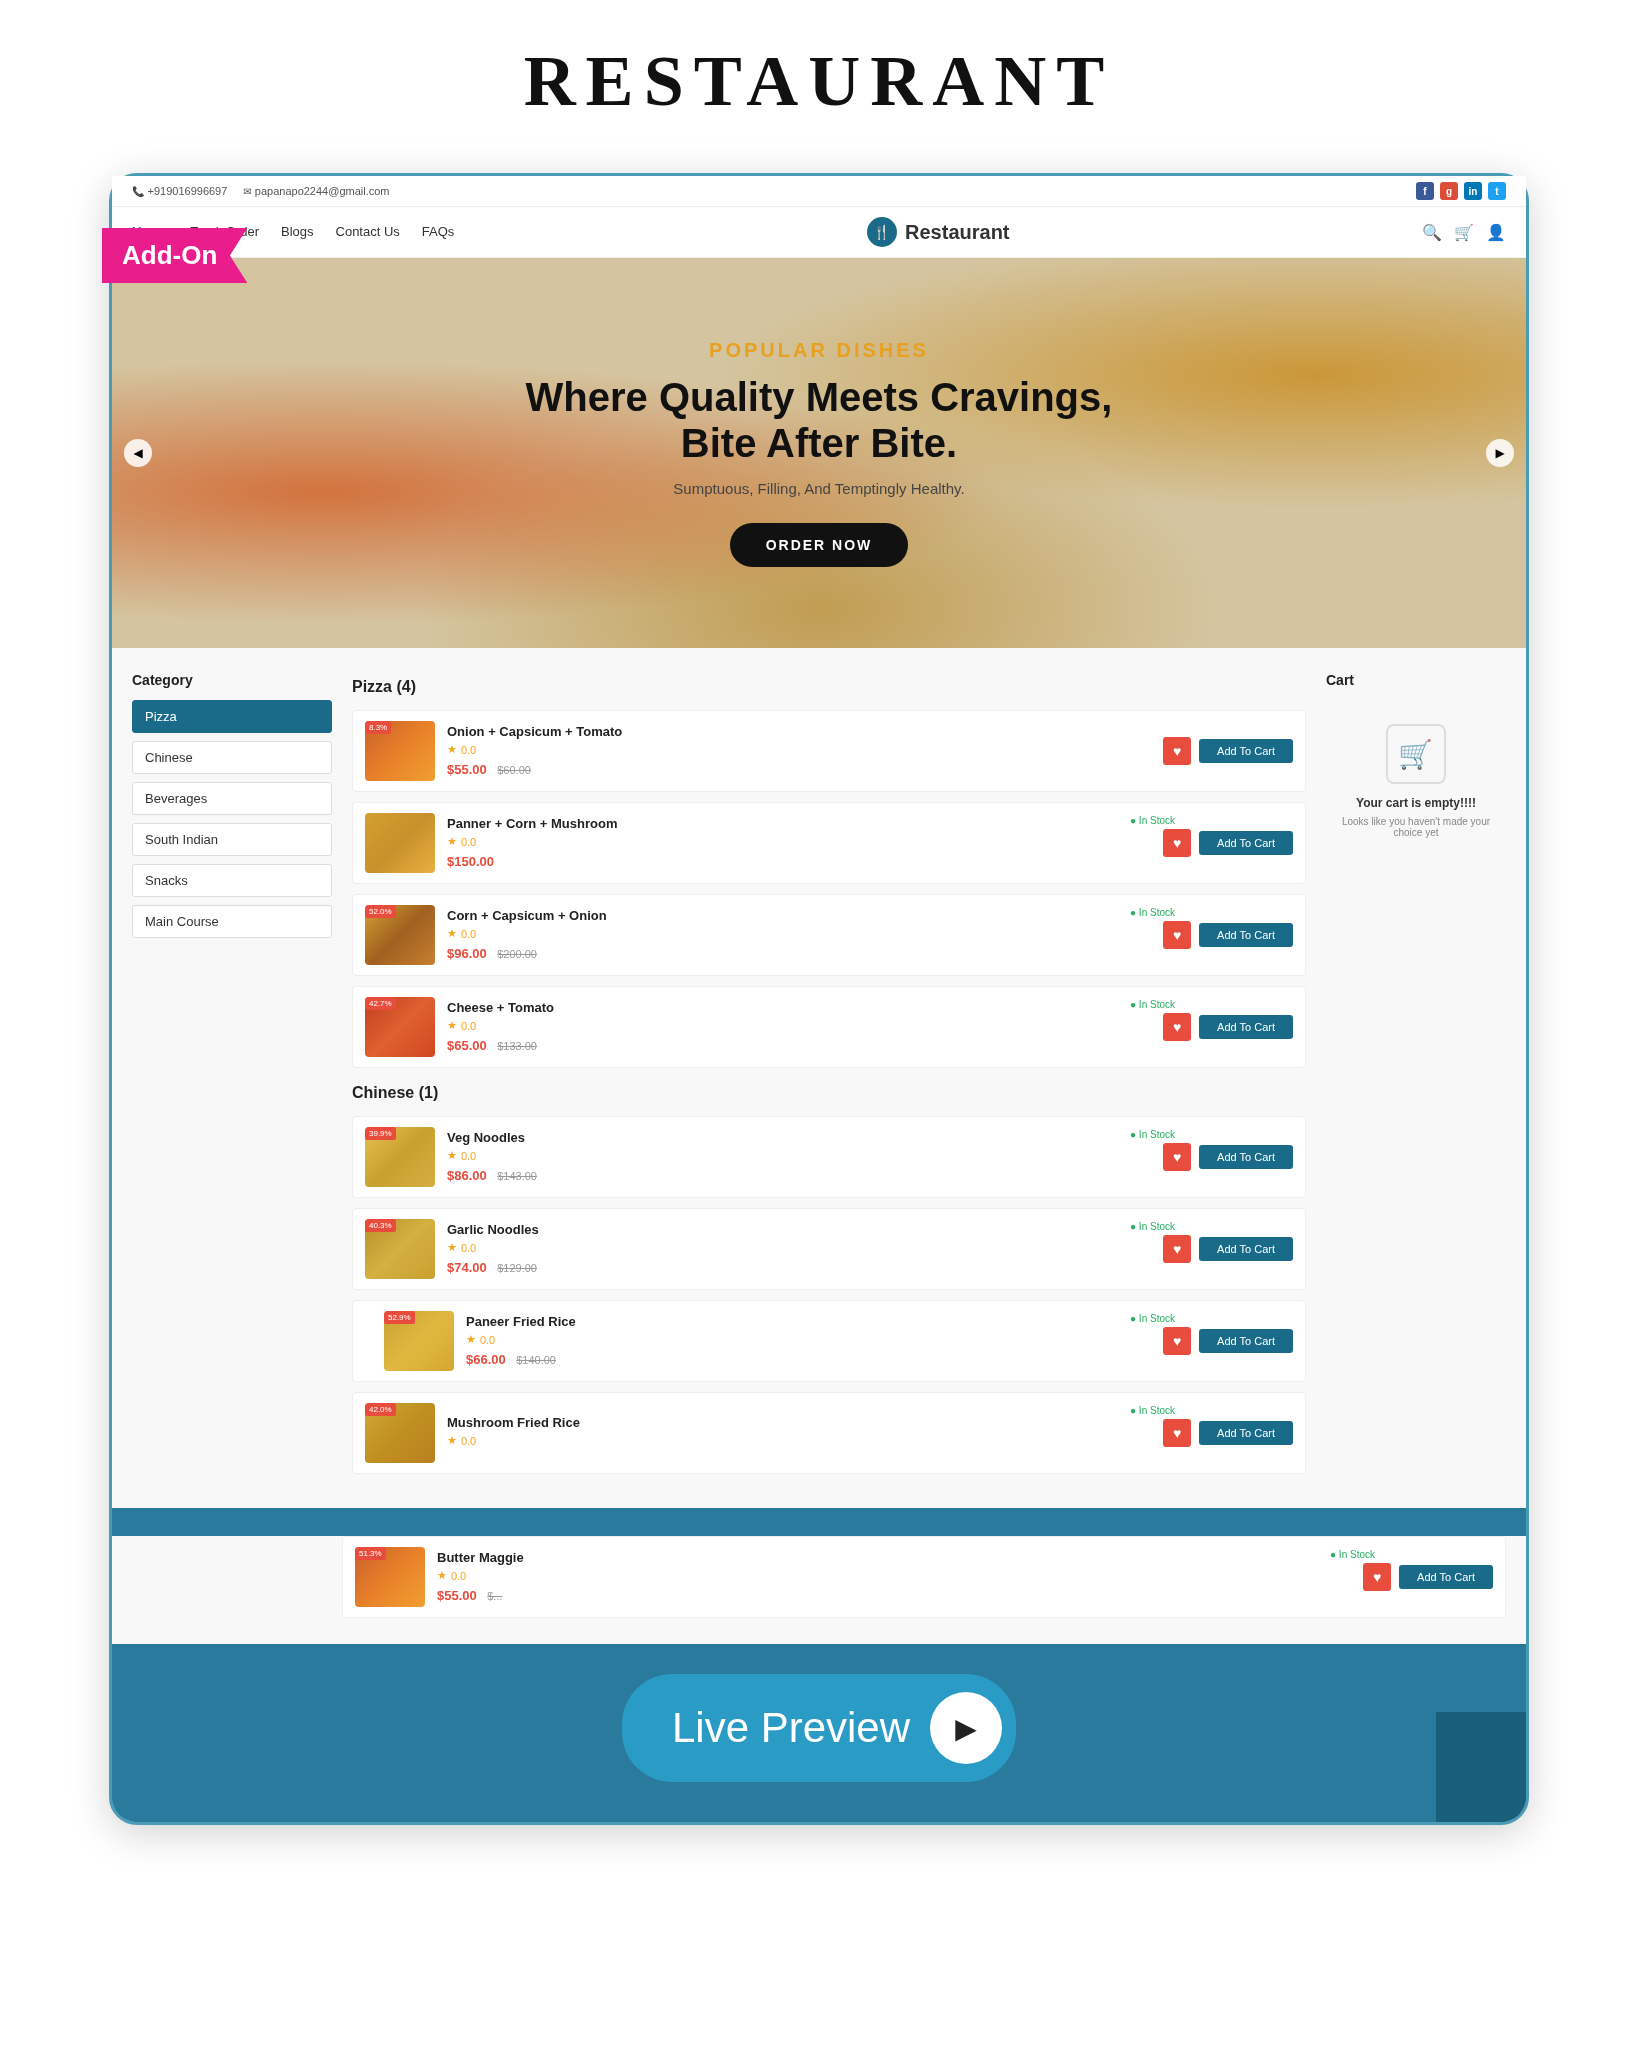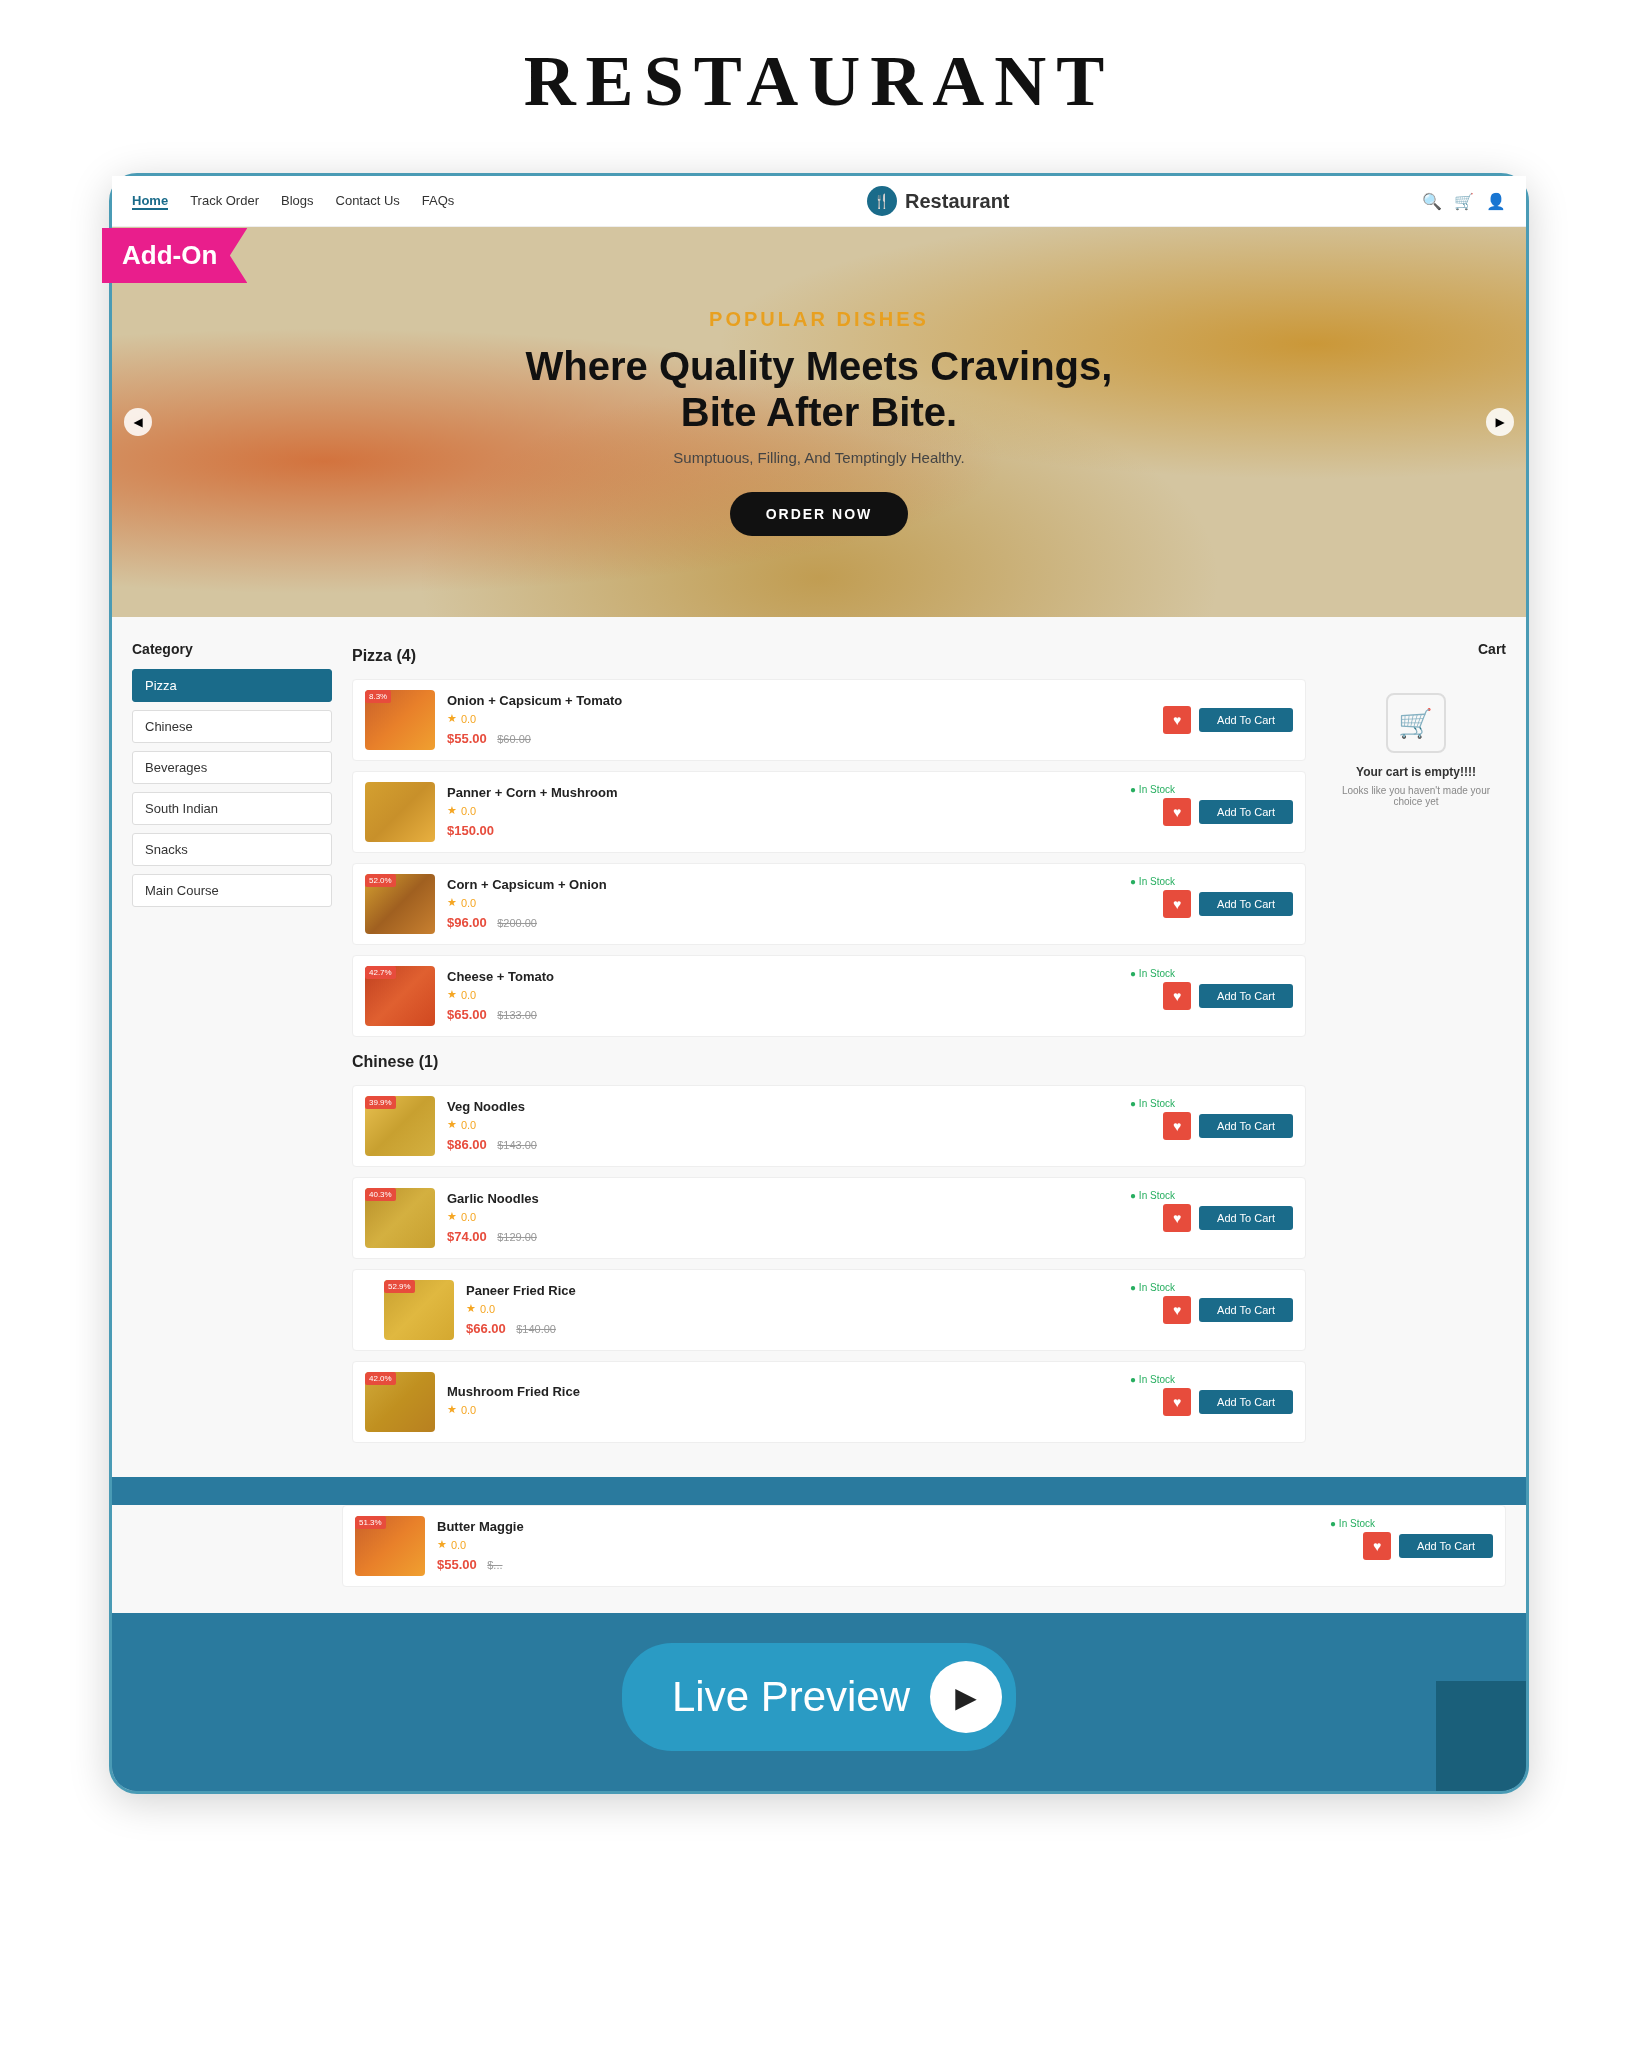--- a/index.html
+++ b/index.html
@@ -306,21 +306,20 @@
     
     .cart-section {
       width: 180px;
       flex-shrink: 0;
     }
     .cart-title {
       font-size: 14px;
       font-weight: 700;
       color: #222;
       margin-bottom: 16px;
-      text-align: right;
     }
     .cart-empty {
       display: flex;
       flex-direction: column;
       align-items: center;
       padding: 20px 10px;
     }
     .cart-icon-box {
       width: 60px; height: 60px;
       border: 2px solid #ddd;
@@ -385,20 +384,38 @@
   </style>
 </head>
 <body>
 
 <h1 class="page-title">RESTAURANT</h1>
 
 <div class="device-frame">
 
   <div class="addon-badge">Add-On</div>
 
+  <div class="top-bar">
+    <div class="top-bar-left">
+      <span>
+        <span class="phone-icon"></span>
+        <span>+919016996697</span>
+      </span>
+      <span>
+        <span class="email-icon"></span>
+        <span>papanapo2244@gmail.com</span>
+      </span>
+    </div>
+    <div class="top-bar-right">
+      <div class="social-icon si-fb">f</div>
+      <div class="social-icon si-gp">g</div>
+      <div class="social-icon si-li">in</div>
+      <div class="social-icon si-tw">t</div>
+    </div>
+  </div>
 
   <div class="nav-bar">
     <div class="nav-links">
       <a class="nav-link active" href="#">Home</a>
       <a class="nav-link" href="#">Track Order</a>
       <a class="nav-link" href="#">Blogs</a>
       <a class="nav-link" href="#">Contact Us</a>
       <a class="nav-link" href="#">FAQs</a>
     </div>
     <div class="nav-logo">

